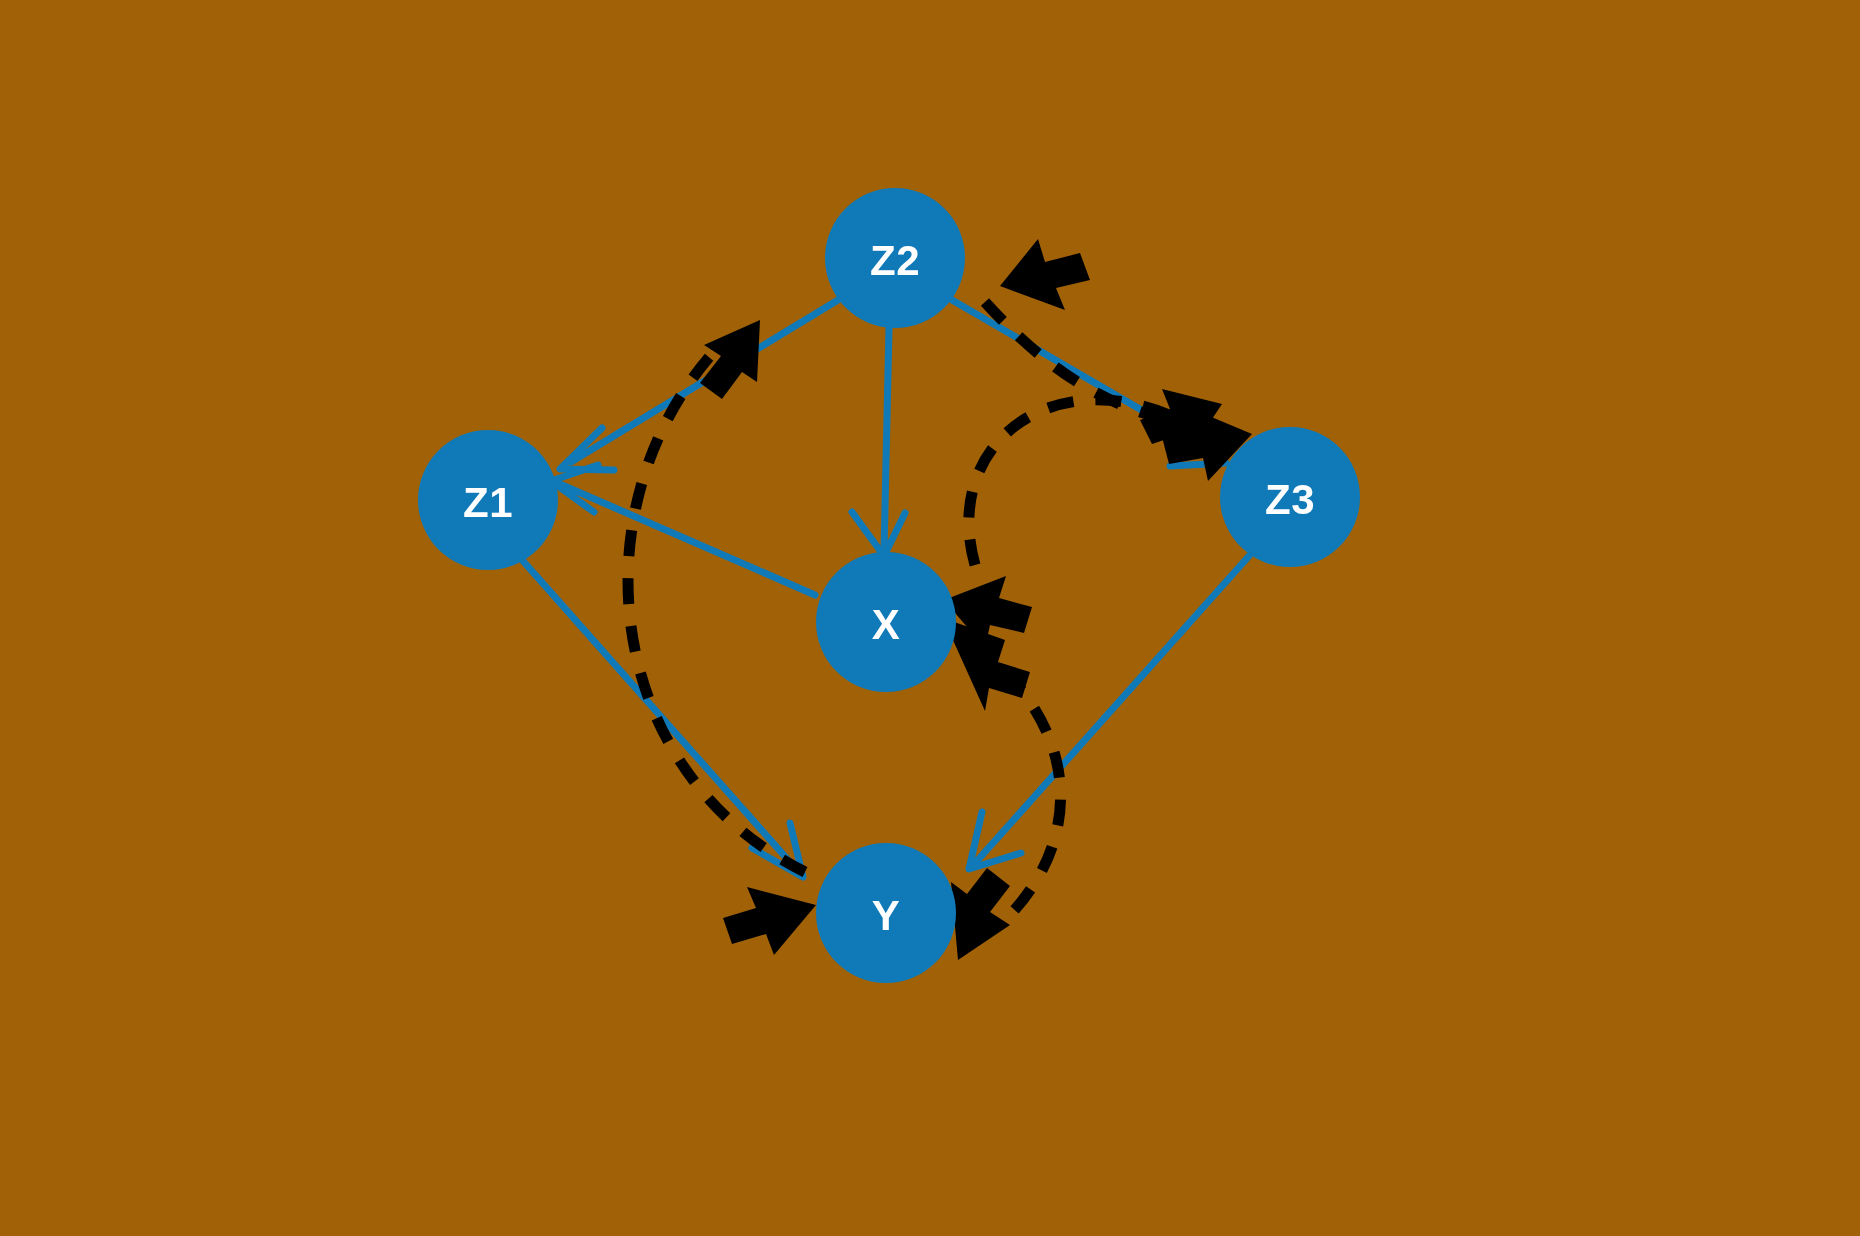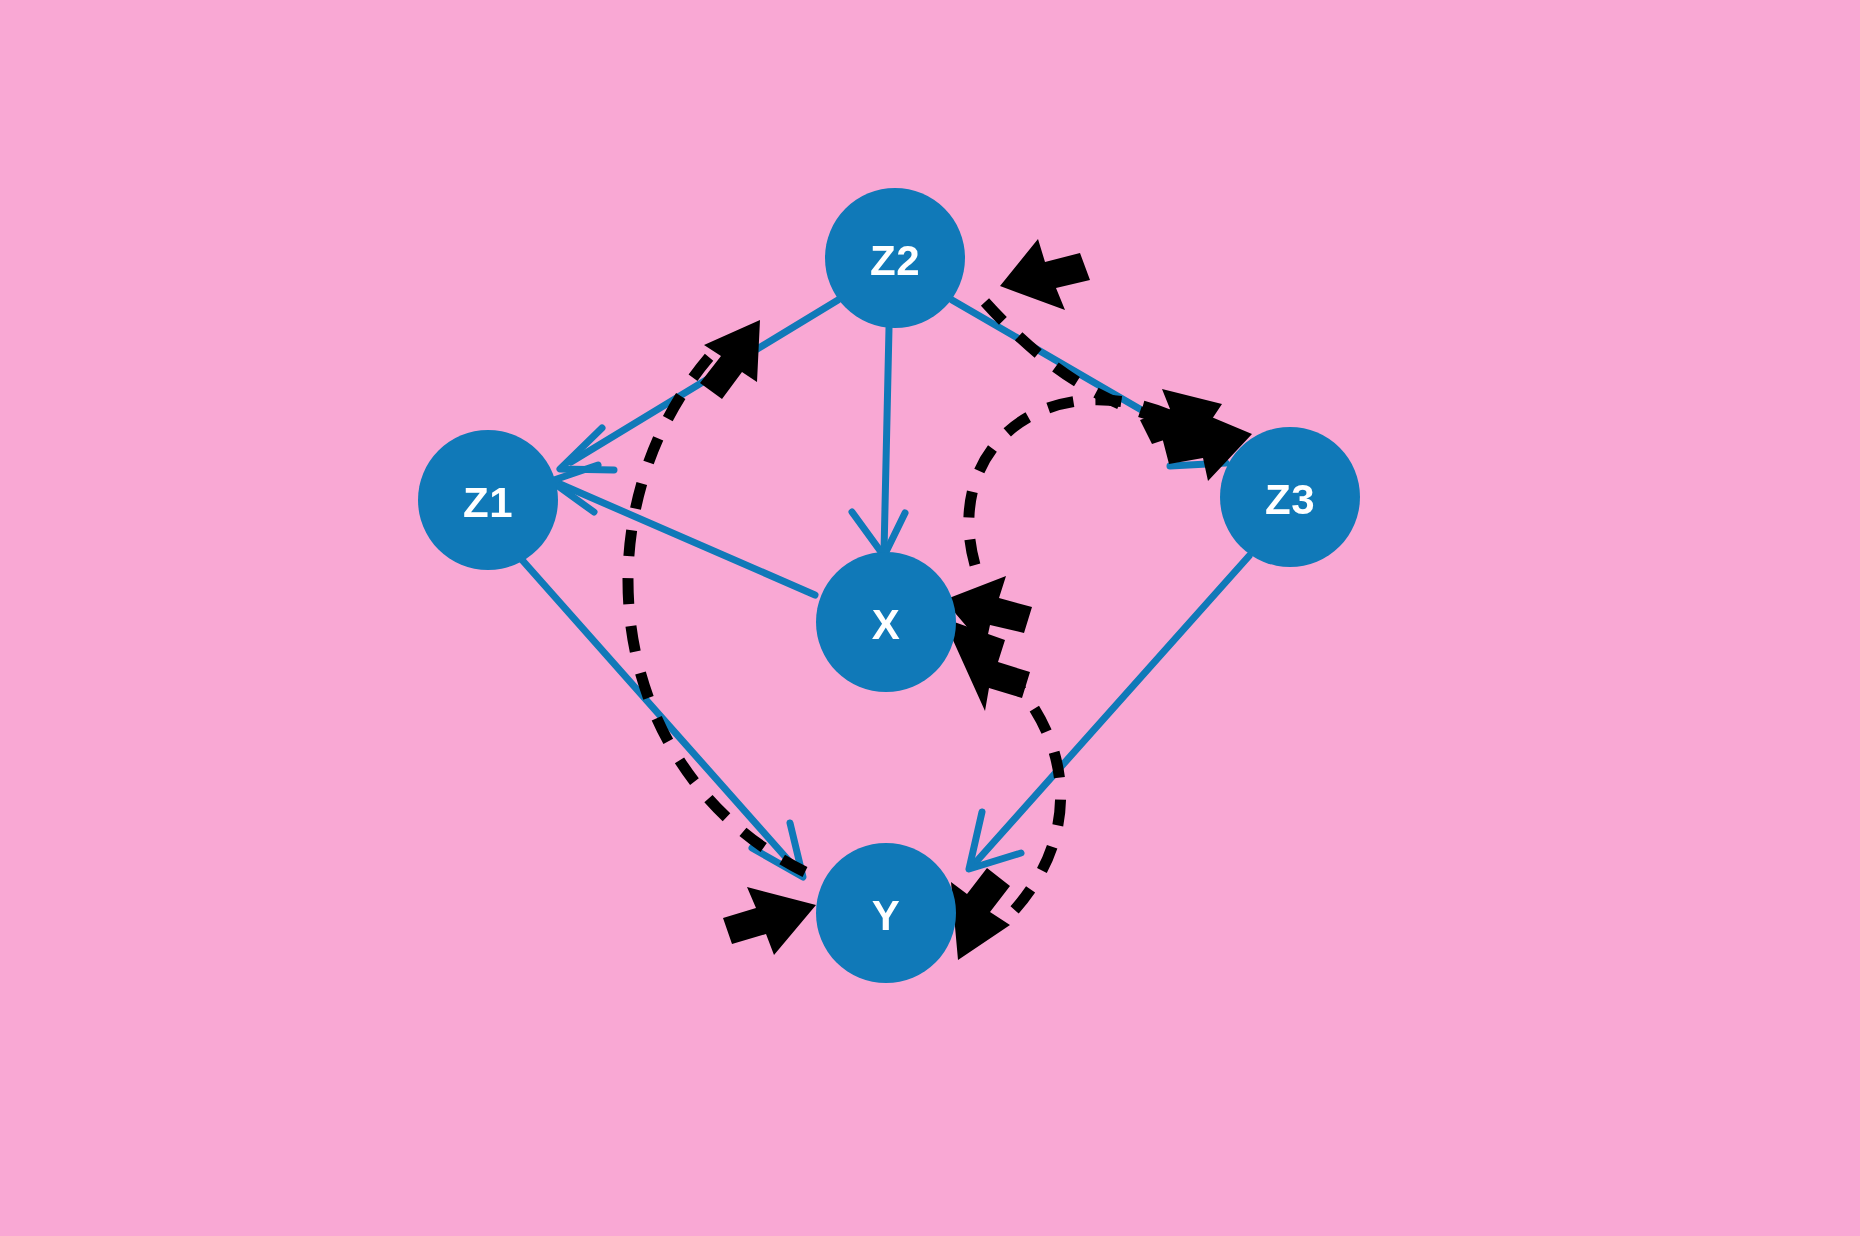--- a/index.html
+++ b/index.html
@@ -1,17 +1,17 @@
 <!DOCTYPE html>
 <html><head>
 <meta charset="utf-8">
 <style>
   html,body{margin:0;padding:0;background:#ffffff;}
   body{width:1860px;height:1236px;font-family:"Liberation Sans",sans-serif;overflow:hidden;}
-  #graph-root{position:relative;width:1860px;height:1236px;background:#f9a8d4;}
+  #graph-root{position:relative;width:1860px;height:1236px;background:#a16207;}
   svg#causal-graph{position:absolute;left:0;top:0;width:1860px;height:1236px;display:block;}
   .node-circle{fill:#1079B8;}
   .node-label{fill:#FFFFFF;font-family:"Liberation Sans",sans-serif;font-size:42px;font-weight:bold;text-anchor:middle;dominant-baseline:central;letter-spacing:0.5px;}
   .edge-solid{stroke:#1079B8;stroke-width:7;fill:none;stroke-linecap:round;}
   .edge-dashed{stroke:#000000;stroke-width:11;fill:none;stroke-dasharray:26 22;stroke-linecap:butt;}
   .ahead-blue{stroke:#1079B8;stroke-width:7;fill:none;stroke-linecap:round;stroke-linejoin:round;}
   .ahead-black{fill:#000000;stroke:none;}
 </style>
 </head>
 <body>

